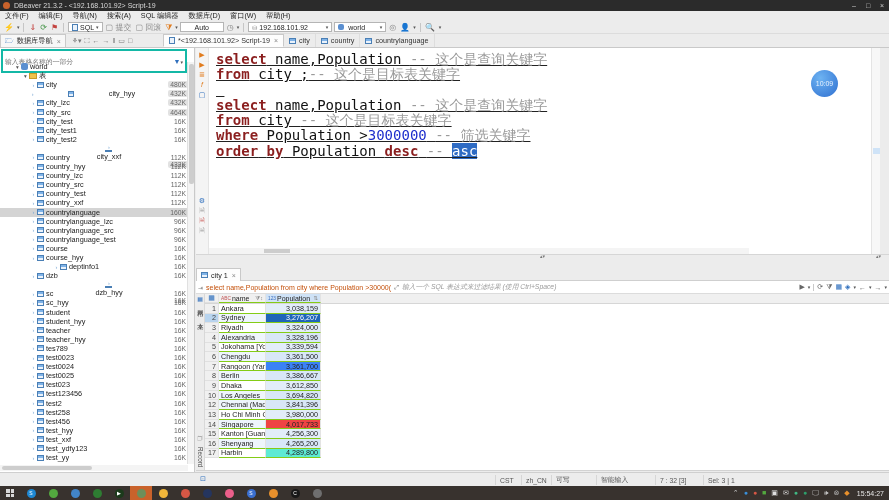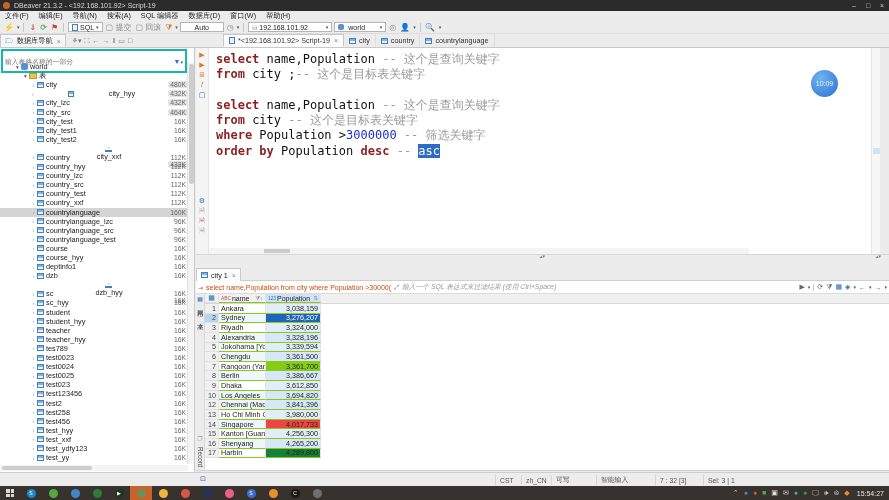--- a/index.html
+++ b/index.html
@@ -21,21 +21,21 @@
   .toolbar { position:absolute; left:0; top:21px; width:889px; height:13px; background:#ececec; display:flex; align-items:center; gap:2px; padding-left:3px; border-bottom:1px solid #dcdcdc; }
   .tb-ico { font-size:8px; line-height:11px; padding:0 1px; }
   .tb-sep { width:1px; height:9px; background:#c6c6c6; margin:0 2px; }
   .combo { background:#fff; border:1px solid #b5b5b5; height:10px; display:flex; align-items:center; padding:0 3px; font-size:7px; gap:2px; color:#222; }
   .caret { font-size:5px; color:#555; }
   .dim { color:#8a8a8a; }
   .orange { color:#e07c1f; } .green { color:#3f9142; } .red { color:#c3423f; } .blue { color:#2f6fbd; }
 
   
   .tabrow { position:absolute; left:0; top:34px; width:889px; height:14px; background:#ececec; border-bottom:1px solid #c9c9c9; display:flex; }
-  .tabrow-left { width:223px; display:flex; align-items:center; }
+  .tabrow-left { width:163px; display:flex; align-items:center; }
   .tabrow-right { flex:1; display:flex; align-items:flex-end; }
   .viewtab { background:#f7f7f7; border:1px solid #c9c9c9; border-bottom:none; height:13px; display:flex; align-items:center; gap:3px; padding:0 4px; font-size:7.2px; }
   .navtools { display:flex; gap:3px; margin-left:6px; color:#777; font-size:7px; }
   .ed-tab { height:13px; display:flex; align-items:center; gap:3px; padding:0 5px; font-size:7.2px; color:#333; border-right:1px solid #dddddd; }
   .ed-tab.active { background:#fdfdfd; border:1px solid #c9c9c9; border-bottom:1px solid #fdfdfd; }
   .closex { color:#888; font-size:7px; margin-left:1px; }
   .tbl-ico { display:inline-block; width:7px; height:6px; background:linear-gradient(#7fb3e8 50%, #eaf2fb 50%); border:1px solid #4a7fb5; }
   .sqldoc-ico { display:inline-block; width:6px; height:7px; background:#eaf2fb; border:1px solid #4a7fb5; }
 
   
@@ -56,21 +56,21 @@
   .sb-vscroll { position:absolute; right:0; top:14px; width:7px; height:402px; background:#f4f4f4; border-left:1px solid #e0e0e0; }
   .sb-vthumb { position:absolute; left:1px; top:2px; width:5px; height:120px; background:#cdcdcd; border-radius:2px; }
   .sb-hscroll { position:absolute; left:0; bottom:1px; width:188px; height:6px; background:#f4f4f4; }
   .sb-hthumb { position:absolute; left:2px; top:1px; width:90px; height:4px; background:#cdcdcd; border-radius:2px; }
 
   
   .editor { position:absolute; left:196px; top:48px; width:684px; height:206px; background:#fff; overflow:hidden; }
   .gutter { position:absolute; left:0; top:0; width:13px; height:206px; background:#f4f4f4; border-right:1px solid #e4e4e4; display:flex; flex-direction:column; align-items:center; padding-top:2px; gap:1px; }
   .g-ico { font-size:7px; line-height:9px; }
   .g-gap { height:95px; }
-  .code { position:absolute; left:20px; top:4px; right:18px; font-family:"DejaVu Sans Mono", monospace; font-size:12px; line-height:15.3px; white-space:pre; }
+  .code { position:absolute; left:20px; top:4px; right:18px; font-family:"DejaVu Sans Mono", monospace; font-size:14px; line-height:15.3px; white-space:pre;text-decoration:underline; }
   .tok-kw { color:#8b1f1f; font-weight:bold; }
   .tok-tx { color:#111; }
   .tok-nm { color:#1d2ecc; }
   .tok-cm { color:#9a9a9a; }
   .tok-sel { background:#2e6bc4; color:#fff; }
   .rec-badge { position:absolute; right:42px; top:22px; width:27px; height:27px; border-radius:50%; background:radial-gradient(circle at 35% 30%, #6db3f2, #2f6fd0); color:#e8f2ff; font-size:7px; display:flex; align-items:center; justify-content:center; }
   .ed-vscroll { position:absolute; right:0; top:0; width:9px; height:206px; background:#f7f7f7; border-left:1px solid #e4e4e4; }
   .ed-mark { position:absolute; left:1px; top:100px; width:7px; height:6px; background:#cfe3f7; }
   .ed-hscroll { position:absolute; left:13px; bottom:0; width:540px; height:6px; background:#f4f4f4; }
   .ed-hthumb { position:absolute; left:55px; top:1px; width:26px; height:4px; background:#cdcdcd; }
@@ -360,21 +360,21 @@
           <span class="t-ico"></span>
           <span>course</span>
           <span class="tsize">16K</span>
         </div>
         <div class="trow" style="padding-left: 30px;">
           <span class="tw blue">›</span>
           <span class="t-ico"></span>
           <span>course_hyy</span>
           <span class="tsize">16K</span>
         </div>
-        <div class="trow" style="padding-left: 30px;">
+        <div class="trow" style="padding-left: 30px; margin-left: 23px;">
           <span class="tw blue">›</span>
           <span class="t-ico"></span>
           <span>deptinfo1</span>
           <span class="tsize">16K</span>
         </div>
         <div class="trow" style="padding-left: 30px;">
           <span class="tw blue">›</span>
           <span class="t-ico"></span>
           <span>dzb</span>
           <span class="tsize">16K</span>
@@ -620,21 +620,21 @@
             <div class="gc gc-pop" style="background: rgb(226, 237, 249);">3,339,594</div>
           </div>
           <div class="grow">
             <div class="gc gc-num">6</div>
             <div class="gc gc-name" style="background: rgb(238, 245, 252);">Chengdu</div>
             <div class="gc gc-pop" style="background: rgb(216, 231, 247);">3,361,500</div>
           </div>
           <div class="grow">
             <div class="gc gc-num">7</div>
             <div class="gc gc-name" style="background: rgb(255, 255, 255);">Rangoon (Yango</div>
-            <div class="gc gc-pop" style="background: #84cc16;">3,361,700</div>
+            <div class="gc gc-pop" style="background: #3b82f6;">3,361,700</div>
           </div>
           <div class="grow">
             <div class="gc gc-num">8</div>
             <div class="gc gc-name" style="background: rgb(238, 245, 252);">Berlin</div>
             <div class="gc gc-pop" style="background: rgb(216, 231, 247);">3,386,667</div>
           </div>
           <div class="grow">
             <div class="gc gc-num">9</div>
             <div class="gc gc-name" style="background: rgb(255, 255, 255);">Dhaka</div>
             <div class="gc gc-pop" style="background: rgb(226, 237, 249);">3,612,850</div>
@@ -665,21 +665,21 @@
             <div class="gc gc-pop" style="background: rgb(226, 237, 249);">4,256,300</div>
           </div>
           <div class="grow">
             <div class="gc gc-num">16</div>
             <div class="gc gc-name" style="background: rgb(238, 245, 252);">Shenyang</div>
             <div class="gc gc-pop" style="background: rgb(216, 231, 247);">4,265,200</div>
           </div>
           <div class="grow">
             <div class="gc gc-num">17</div>
             <div class="gc gc-name" style="background: rgb(255, 255, 255);">Harbin</div>
-            <div class="gc gc-pop" style="background: #15803d;">4,289,800</div>
+            <div class="gc gc-pop" style="background: #5eead4;">4,289,800</div>
           </div>
         </div>
     </div>
     <div class="rtoolbar">
       <span>⊘ <span>Save</span></span>
       <span>▣ <span>Cancel</span></span>
       <span class="rt-dark">▤ <span>Script</span></span>
       <span class="rt-sep"></span>
       <span class="rt-blue">⊞</span>
       <span class="rt-blue">⊟</span>

